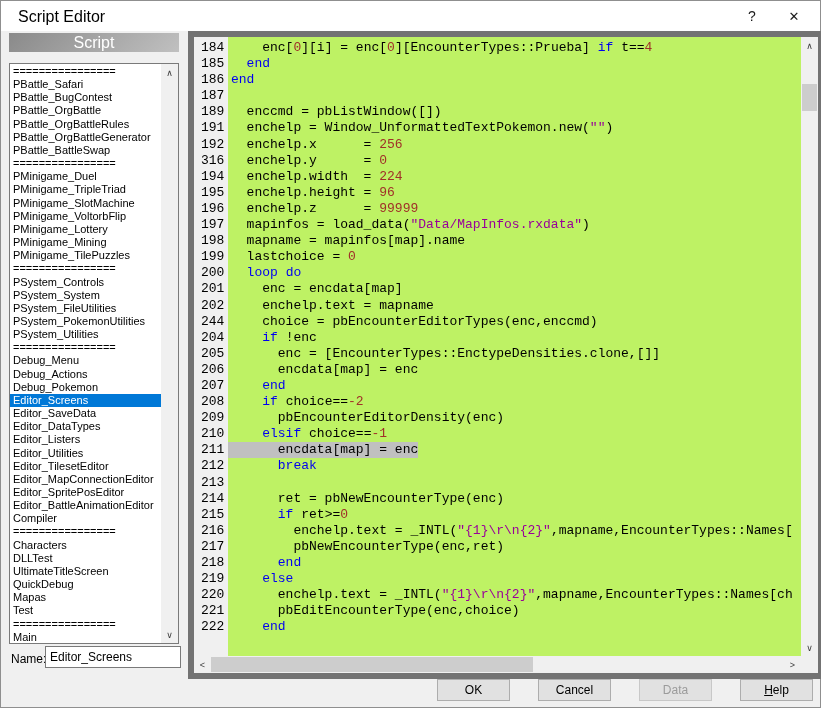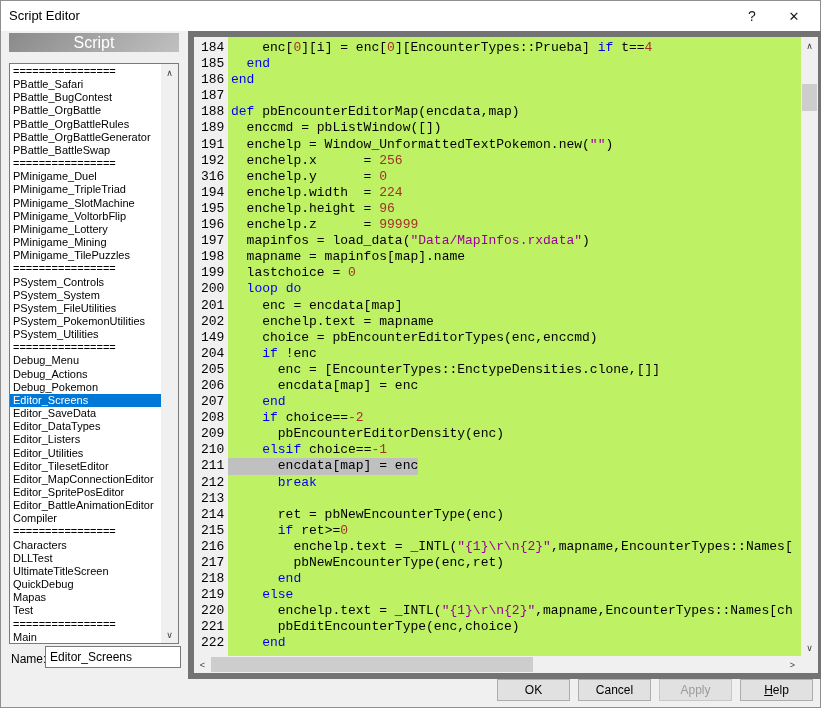--- a/index.html
+++ b/index.html
@@ -1,20 +1,20 @@
 <!DOCTYPE html>
 <html style="--c-keyword: #0000f0; --c-number: #a03028; --c-string: #990099; --c-comment: #009300; --c-selection: #0078d7; --c-line_highlight: #c0c0c0;"><head>
 <meta charset="utf-8">
 <style>
   html,body{margin:0;padding:0;}
   body{width:821px;height:708px;position:relative;font-family:"Liberation Sans",sans-serif;background:#f0f0f0;overflow:hidden;}
   .window{position:absolute;inset:0;border:1px solid #8f8f8f;background:#f0f0f0;box-sizing:border-box;}
   
   .titlebar{position:absolute;left:0;top:0;right:0;height:30px;background:#ffffff;}
-  .title-text{position:absolute;left:8px;top:7px;font-size:13px;color:#000;}
+  .title-text{position:absolute;left:17px;top:7px;font-size:16px;color:#000;}
   .tb-btn{position:absolute;top:0;width:40px;height:30px;display:flex;align-items:center;justify-content:center;font-size:14px;color:#1a1a1a;cursor:default;}
   .tb-help{right:48px;}
   .tb-close{right:6px;font-size:13px;}
   
   .script-header{position:absolute;left:8px;top:32px;width:170px;height:19px;background:linear-gradient(135deg,#8a8a8a,#c0c0c0);display:flex;align-items:center;justify-content:center;color:#fff;font-size:16px;}
   .listbox{position:absolute;left:8px;top:62px;width:168px;height:579px;background:#fff;border:1px solid #7a7a7a;overflow:hidden;}
   .list-items{position:absolute;left:0;top:1px;right:17px;bottom:0;overflow:hidden;}
   .list-item{height:13.16px;line-height:13.2px;font-size:11px;color:#000;padding-left:3px;white-space:nowrap;overflow:hidden;}
   .list-item.selected{background:var(--c-selection);color:#fff;}
   .list-scroll{position:absolute;right:0;top:0;width:17px;bottom:0;background:#f0f0f0;}
@@ -39,21 +39,21 @@
   
   .vscroll{position:absolute;right:0;top:0;width:17px;bottom:17px;background:#f0f0f0;}
   .vthumb{position:absolute;left:1px;right:1px;top:47px;height:27px;background:#cdcdcd;}
   .hscroll{position:absolute;left:0;bottom:0;right:17px;height:17px;background:#f0f0f0;}
   .hthumb{position:absolute;top:1px;bottom:1px;left:17px;width:322px;background:#cdcdcd;}
   .hs-arrow{position:absolute;top:0;width:17px;height:17px;display:flex;align-items:center;justify-content:center;font-size:9px;color:#404040;}
   .hs-left{left:0;} .hs-right{right:0;}
   .corner{position:absolute;right:0;bottom:0;width:17px;height:17px;background:#f0f0f0;}
   
   .footer-buttons{position:absolute;top:678px;right:7px;display:flex;gap:8px;}
-  .btn{width:73px;height:22px;background:#e1e1e1;border:1px solid #adadad;font-family:"Liberation Sans",sans-serif;font-size:12px;color:#000;display:flex;align-items:center;justify-content:center;padding:7px;}
+  .btn{width:73px;height:22px;background:#e1e1e1;border:1px solid #adadad;font-family:"Liberation Sans",sans-serif;font-size:12px;color:#000;display:flex;align-items:center;justify-content:center;padding:7px;margin-left:20px;}
   .btn.disabled{color:#9b9b9b;border-color:#c8c8c8;}
 </style>
 </head>
 <body>
 
 <div class="window">
 
   <div class="titlebar">
     <span class="title-text">Script Editor</span>
     <span class="tb-btn tb-help">?</span>
@@ -131,24 +131,20 @@
         </div>
         <div class="crow">
           <span class="ln">186</span>
           <span class="code"><span class="t-k">end</span></span>
         </div>
         <div class="crow">
           <span class="ln">187</span>
           <span class="code"></span>
         </div>
         <div class="crow">
-          <span class="ln">188</span>
-          <span class="code"><span class="t-k">def</span><span class="t-p"> pbEncounterEditorMap(encdata,map)</span></span>
-        </div>
-        <div class="crow">
           <span class="ln">189</span>
           <span class="code"><span class="t-p">  enccmd = pbListWindow([])</span></span>
         </div>
         <div class="crow">
           <span class="ln">191</span>
           <span class="code"><span class="t-p">  enchelp = Window_UnformattedTextPokemon.new(</span><span class="t-s">""</span><span class="t-p">)</span></span>
         </div>
         <div class="crow">
           <span class="ln">192</span>
           <span class="code"><span class="t-p">  enchelp.x      = </span><span class="t-n">256</span></span>
@@ -187,21 +183,21 @@
         </div>
         <div class="crow">
           <span class="ln">201</span>
           <span class="code"><span class="t-p">    enc = encdata[map]</span></span>
         </div>
         <div class="crow">
           <span class="ln">202</span>
           <span class="code"><span class="t-p">    enchelp.text = mapname</span></span>
         </div>
         <div class="crow">
-          <span class="ln">149</span>
+          <span class="ln">244</span>
           <span class="code"><span class="t-p">    choice = pbEncounterEditorTypes(enc,enccmd)</span></span>
         </div>
         <div class="crow">
           <span class="ln">204</span>
           <span class="code"><span class="t-p">    </span><span class="t-k">if</span><span class="t-p"> !enc</span></span>
         </div>
         <div class="crow">
           <span class="ln">205</span>
           <span class="code"><span class="t-p">      enc = [EncounterTypes::EnctypeDensities.clone,[]]</span></span>
         </div>
@@ -282,17 +278,17 @@
       <span class="hs-arrow hs-left">&lt;</span>
       <div class="hthumb"></div>
       <span class="hs-arrow hs-right">&gt;</span>
     </div>
     <div class="corner"></div>
   </div>
 
   <div class="footer-buttons">
       <button class="btn">OK</button>
       <button class="btn">Cancel</button>
-      <button class="btn disabled">Apply</button>
+      <button class="btn disabled">Data</button>
       <button class="btn"><u>H</u>elp</button>
     </div>
 
 </div>
 
 </body></html>

